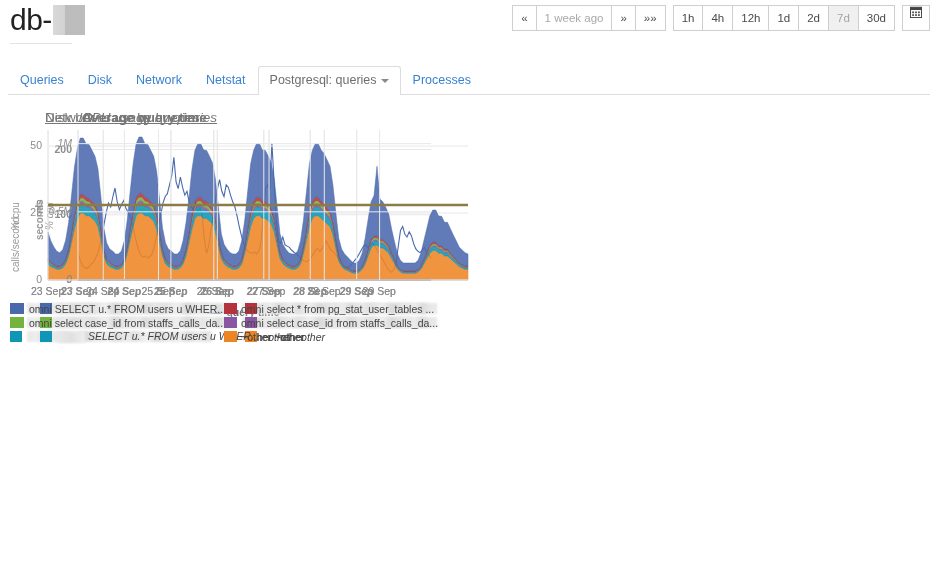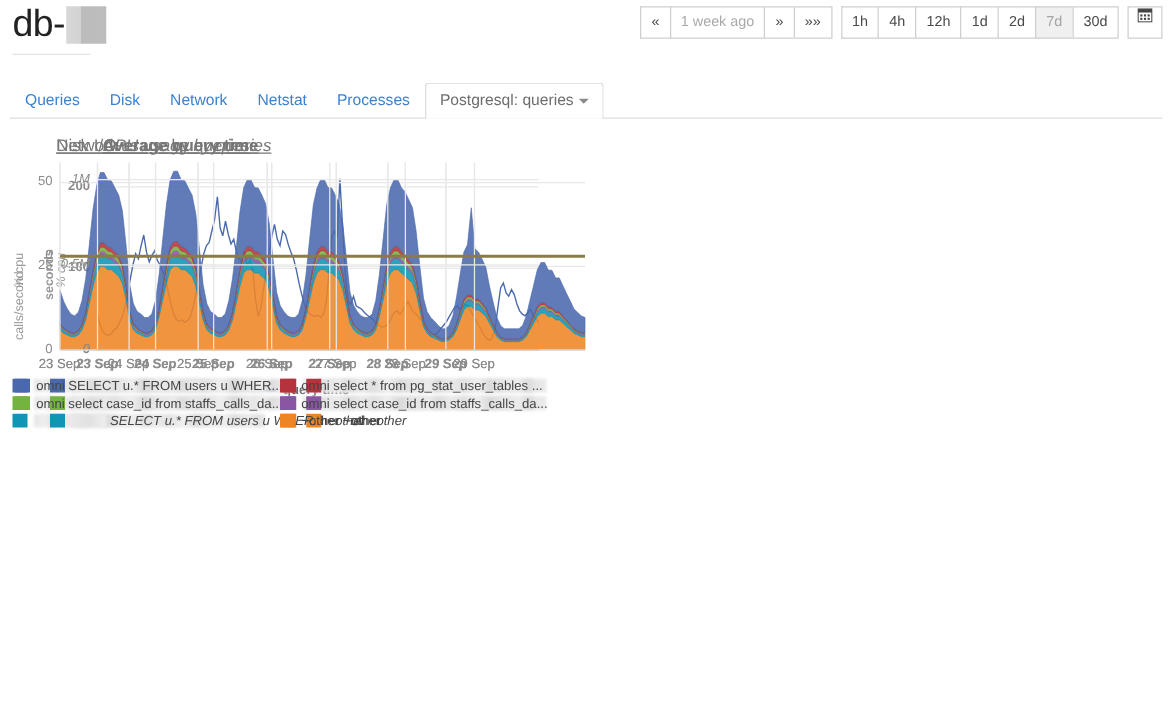--- a/index.html
+++ b/index.html
@@ -264,22 +264,22 @@
     </div>
   </div>
 </div>
 
 <div id="tabs">
   <div id="tabs-inner">
       <div class="tab"><span>Queries</span></div>
       <div class="tab"><span>Disk</span></div>
       <div class="tab"><span>Network</span></div>
       <div class="tab"><span>Netstat</span></div>
+      <div class="tab active"><span>Postgresql: queries</span><span class="caret"></span></div>
       <div class="tab"><span>Processes</span></div>
-      <div class="tab active"><span>Postgresql: queries</span><span class="caret"></span></div>
     </div>
 </div>
 
 <div id="charts">
 
   <div class="panel" id="panel-avg">
     <div class="title-wrap">
       <span class="chart-title">Average query time</span>
     </div>
     <div class="plot" id="plot-avg" style="width: 455px; height: 180px;">

